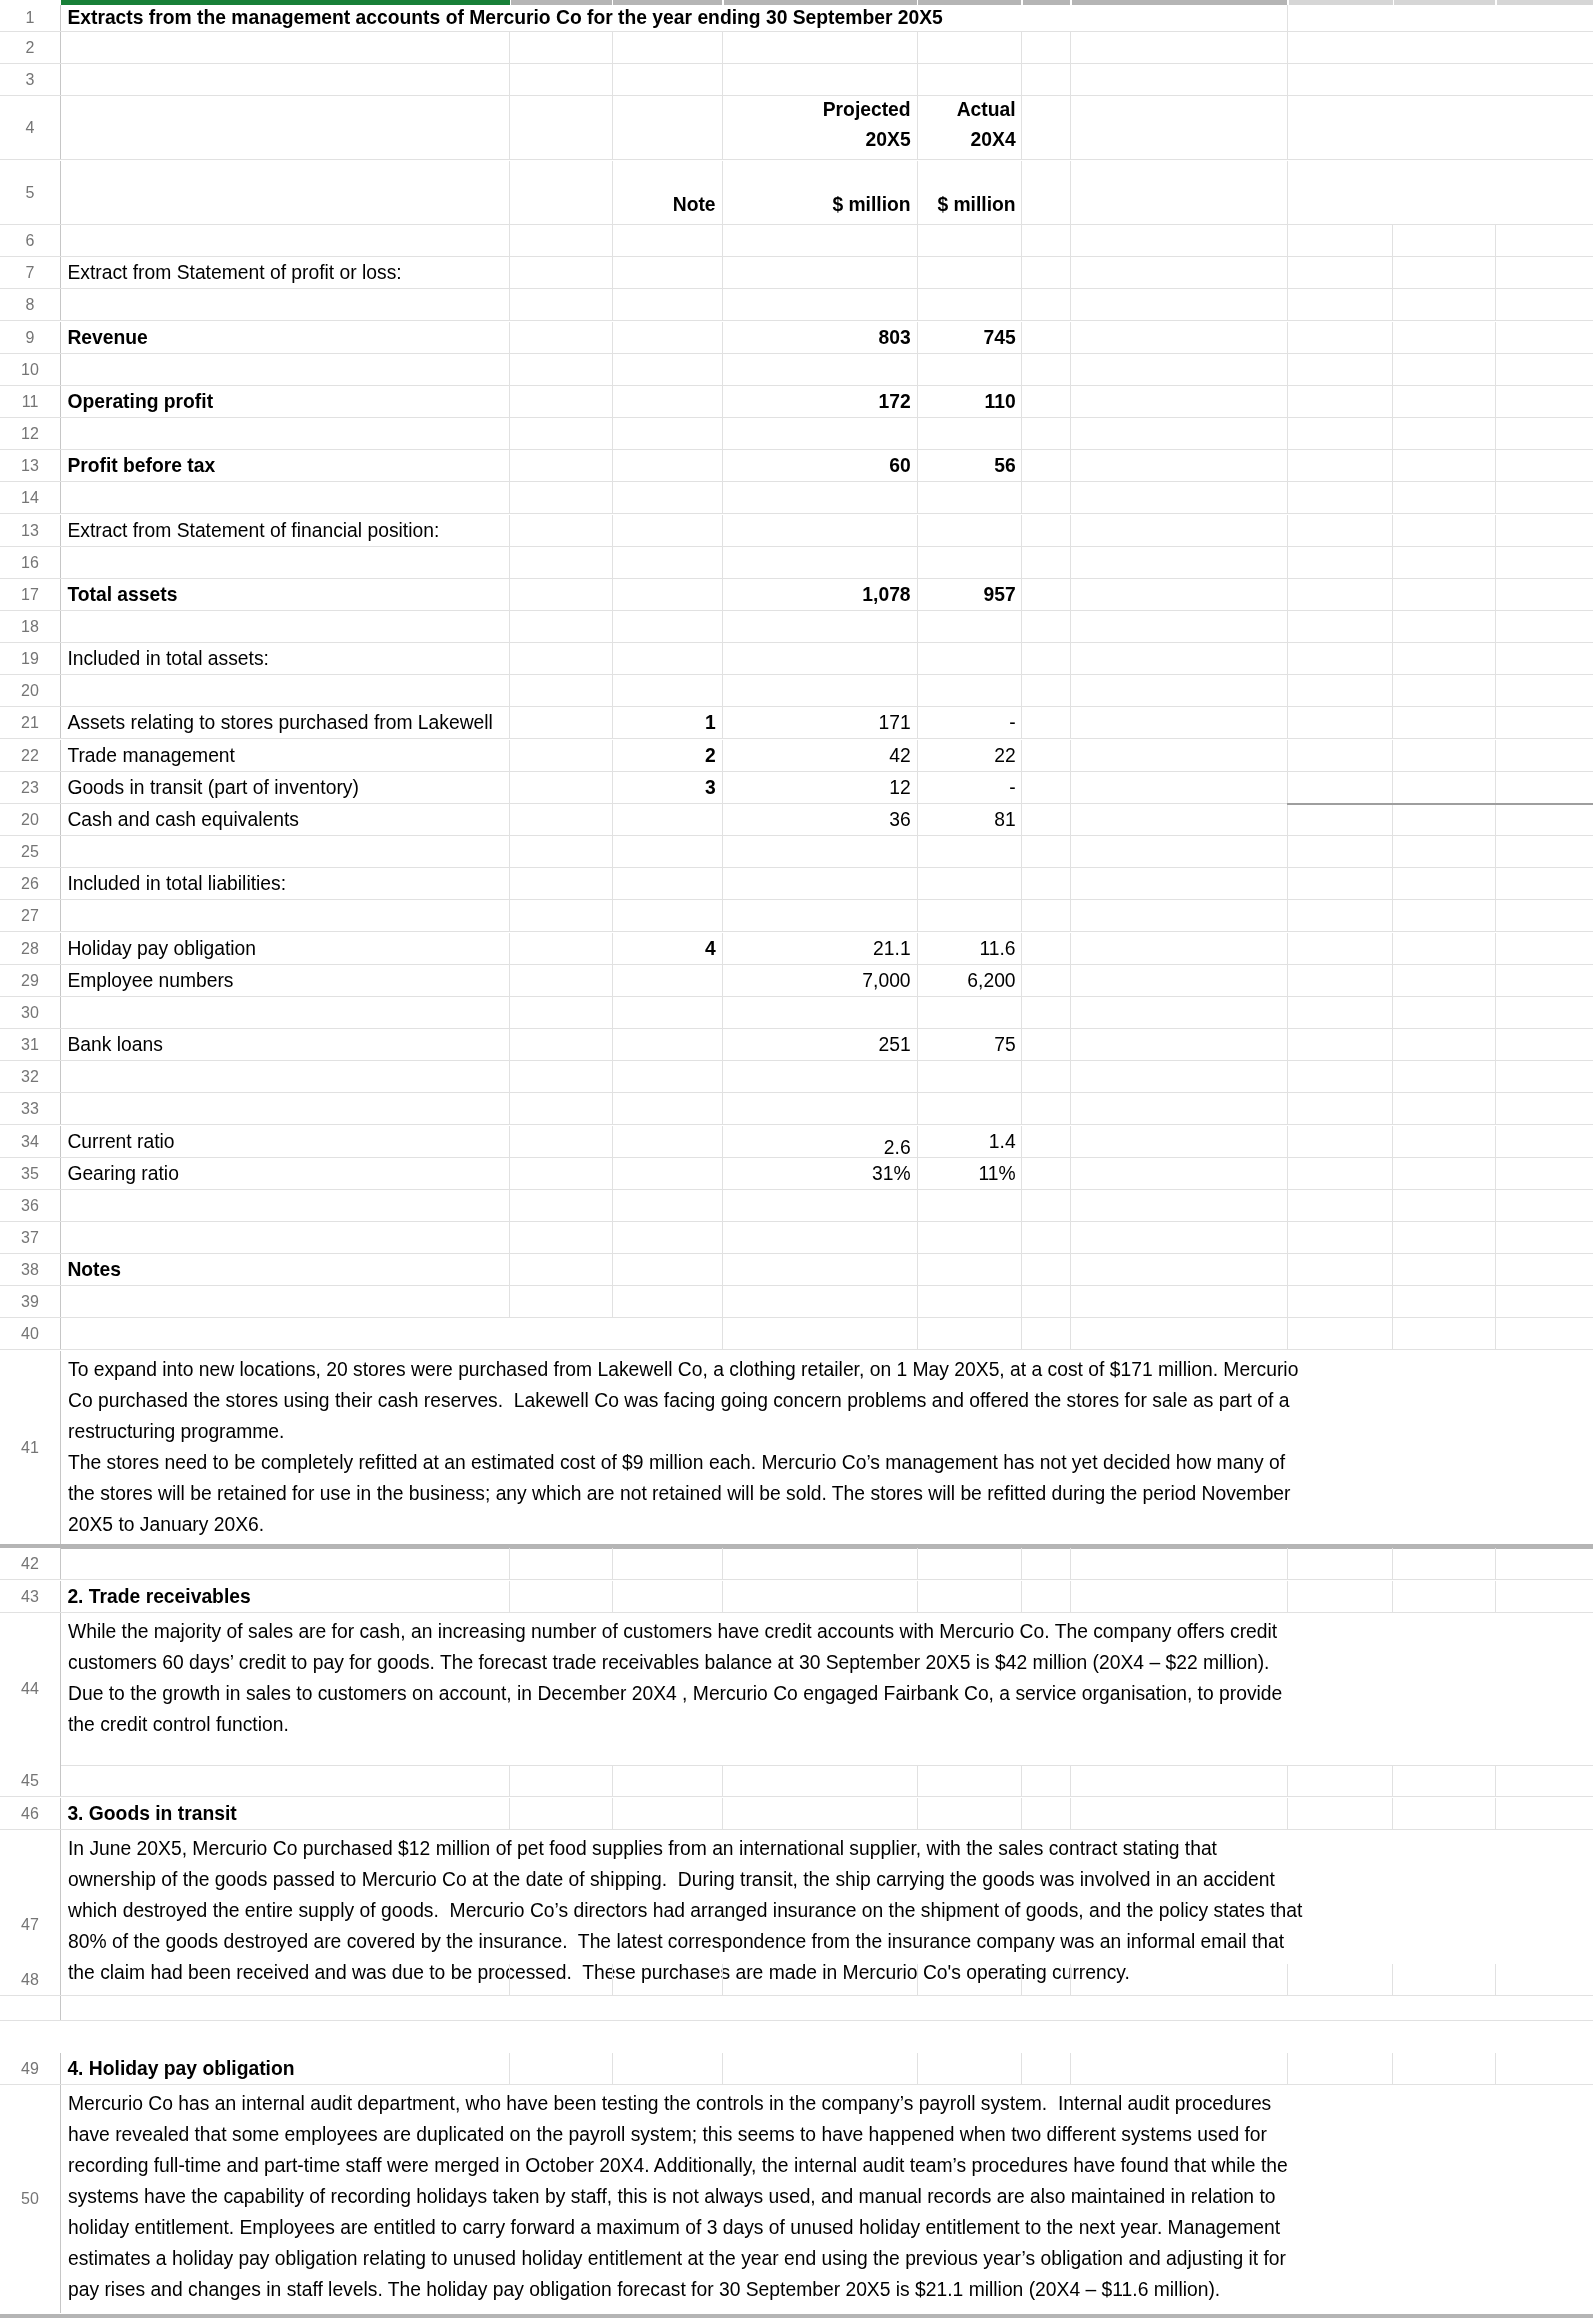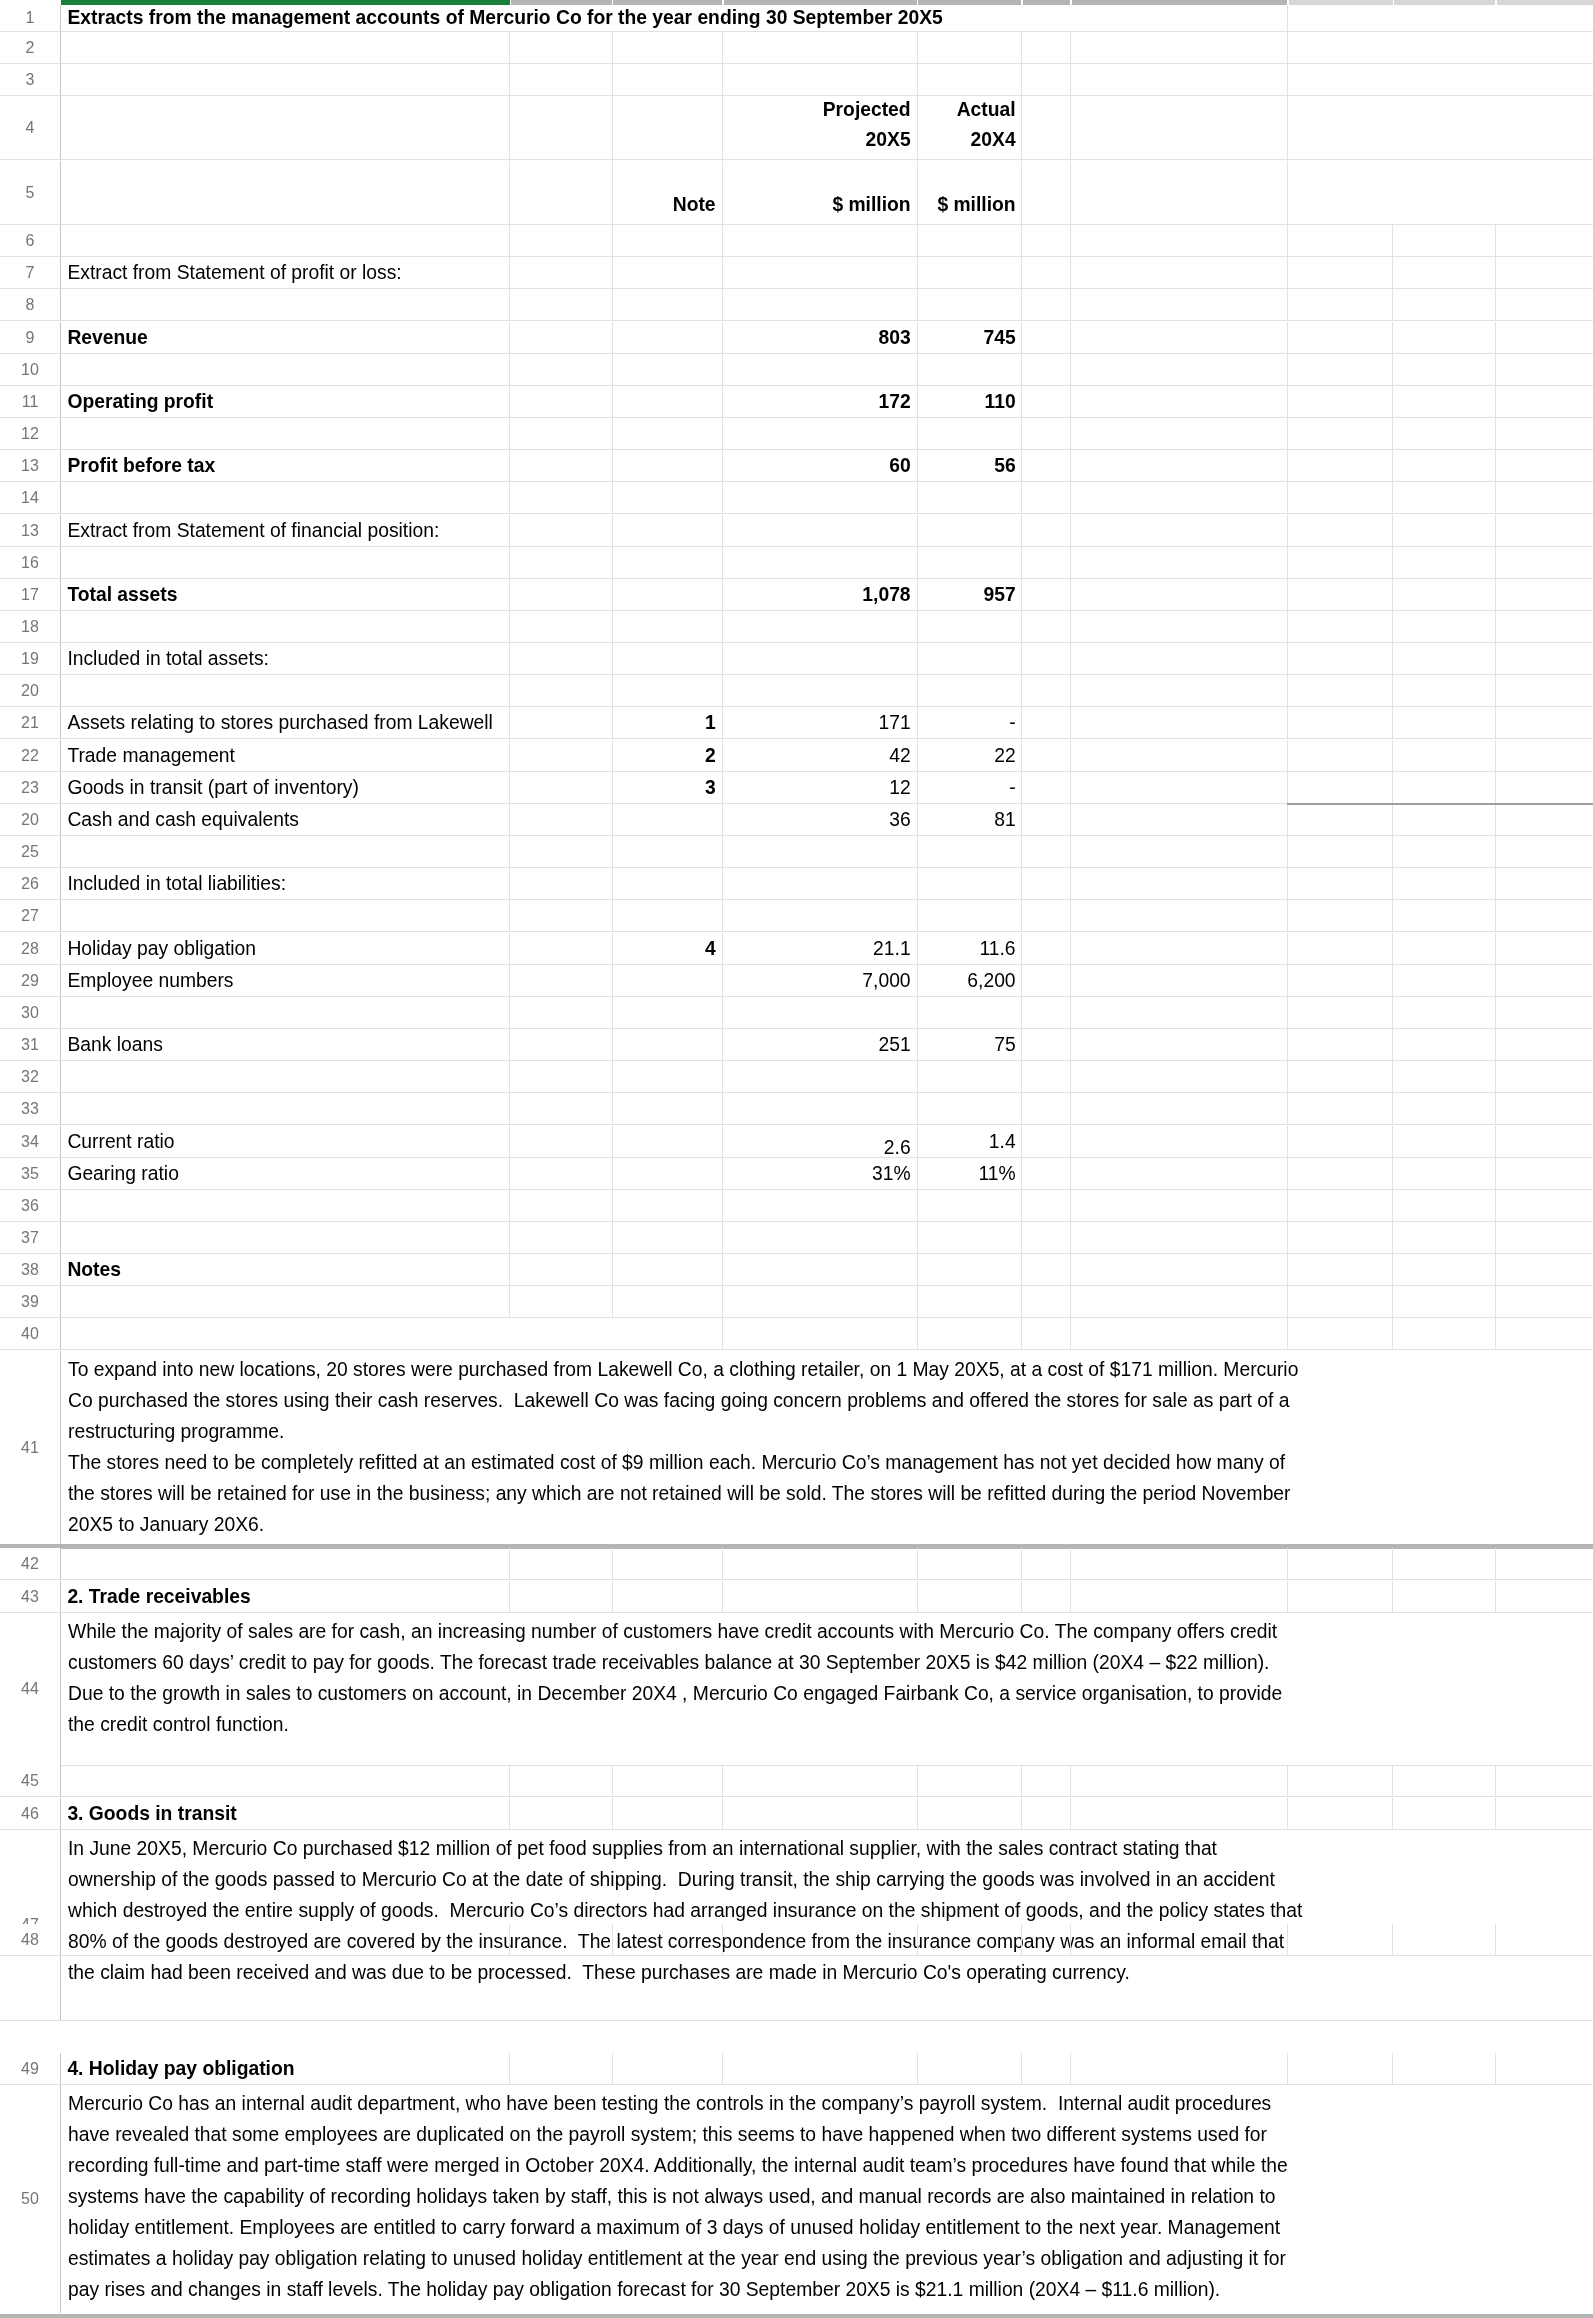--- a/index.html
+++ b/index.html
@@ -640,21 +640,21 @@
       <div class="cell bold" style="left: 61px; width: 448px;">3. Goods in transit</div>
     </div>
     <div class="row" style="top: 1830px; height: 191px;">
       <div class="rownum">47</div>
       <div class="para">In June 20X5, Mercurio Co purchased $12 million of pet food supplies from an international supplier, with the sales contract stating that
 ownership of the goods passed to Mercurio Co at the date of shipping.  During transit, the ship carrying the goods was involved in an accident
 which destroyed the entire supply of goods.  Mercurio Co’s directors had arranged insurance on the shipment of goods, and the policy states that
 80% of the goods destroyed are covered by the insurance.  The latest correspondence from the insurance company was an informal email that
 the claim had been received and was due to be processed.  These purchases are made in Mercurio Co's operating currency.</div>
     </div>
-    <div class="row" style="top: 1924px; height: 32px; padding-left: 36px;">
+    <div class="row" style="top: 1964px; height: 32px; padding-left: 36px;">
       <div class="rownum">48</div>
       <div class="vline" style="left: 509px;"></div>
       <div class="vline" style="left: 612px;"></div>
       <div class="vline" style="left: 722px;"></div>
       <div class="vline" style="left: 917px;"></div>
       <div class="vline" style="left: 1021px;"></div>
       <div class="vline" style="left: 1070px;"></div>
       <div class="vline" style="left: 1287px;"></div>
       <div class="vline" style="left: 1392px;"></div>
       <div class="vline" style="left: 1495px;"></div>

